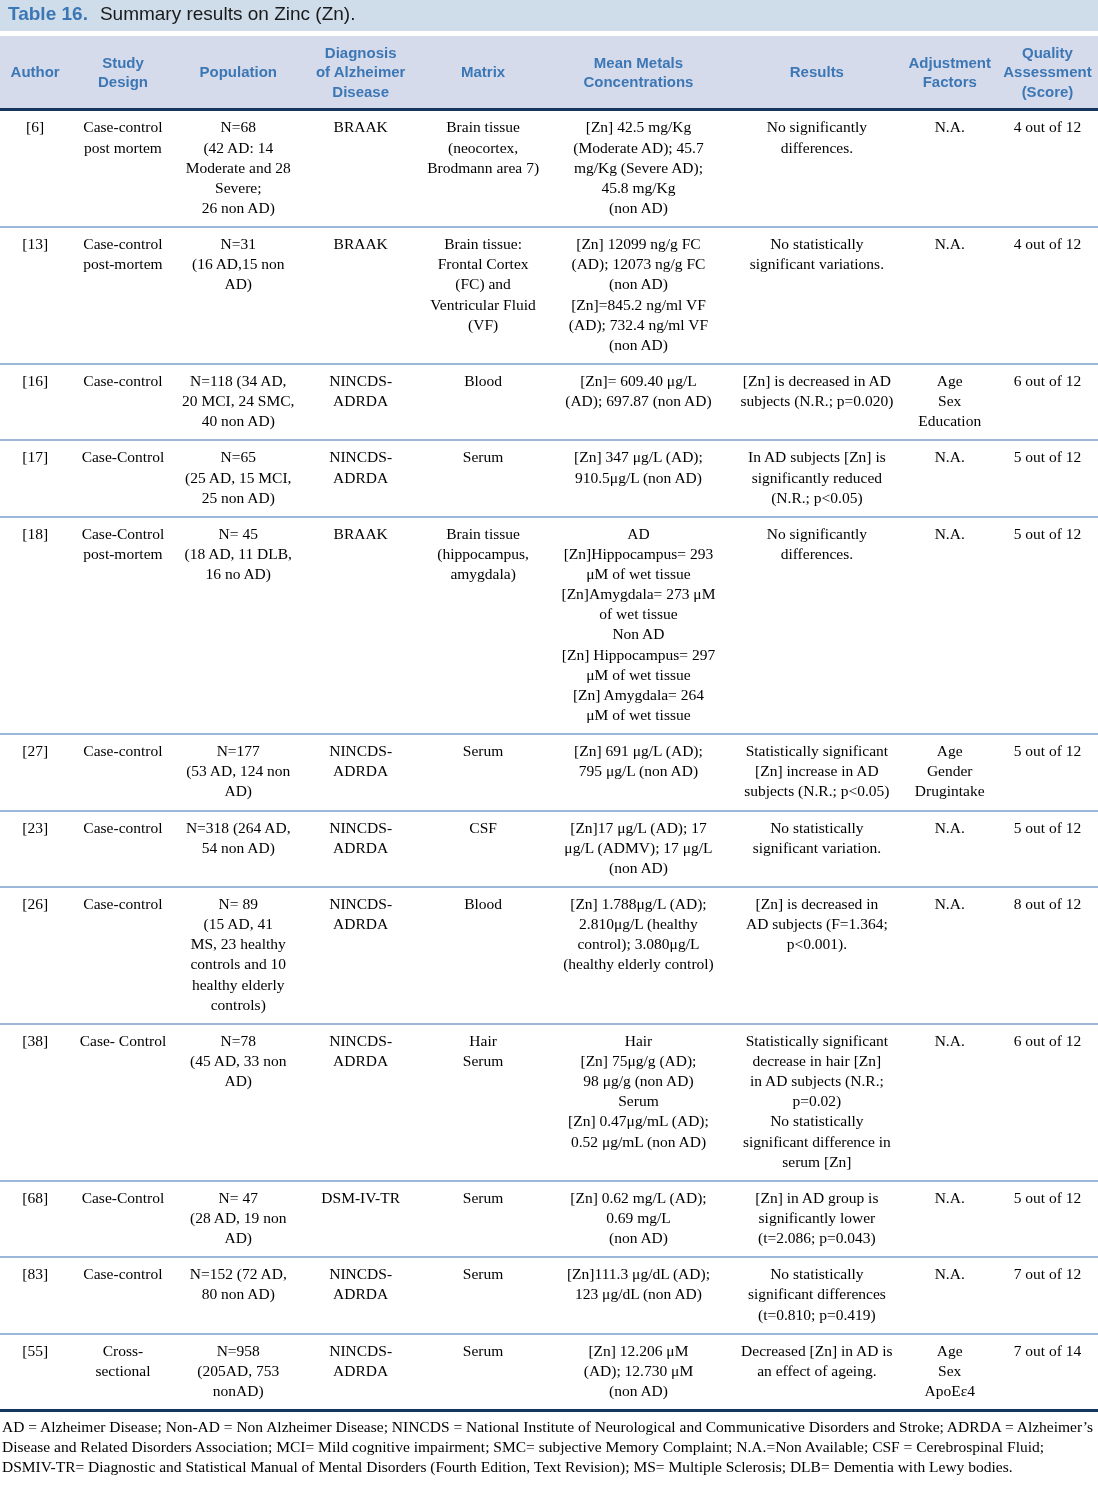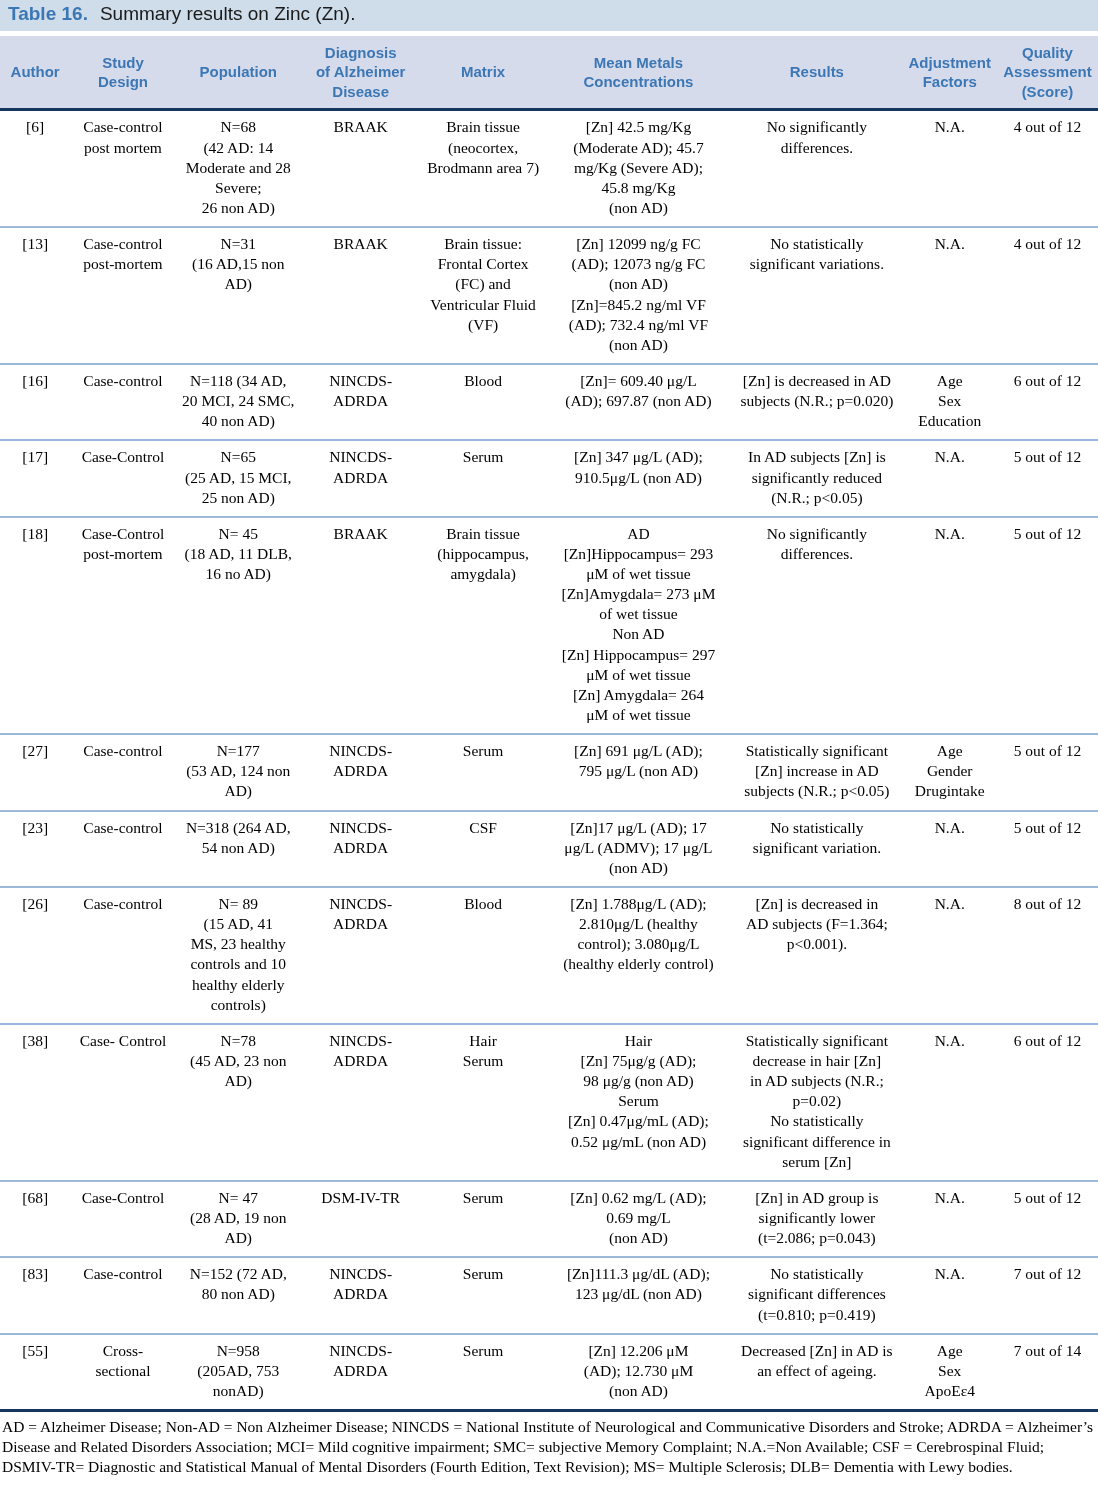--- a/index.html
+++ b/index.html
@@ -279,21 +279,21 @@
     <td>[Zn] is decreased in
 AD subjects (F=1.364;
 p&lt;0.001).</td>
     <td>N.A.</td>
     <td>8 out of 12</td>
   </tr>
       <tr>
     <td>[38]</td>
     <td>Case- Control</td>
     <td>N=78
-(45 AD, 23 non
+(45 AD, 33 non
 AD)</td>
     <td>NINCDS-
 ADRDA</td>
     <td>Hair
 Serum</td>
     <td>Hair
 [Zn] 75μg/g (AD);
 98 μg/g (non AD)
 Serum
 [Zn] 0.47μg/mL (AD);

